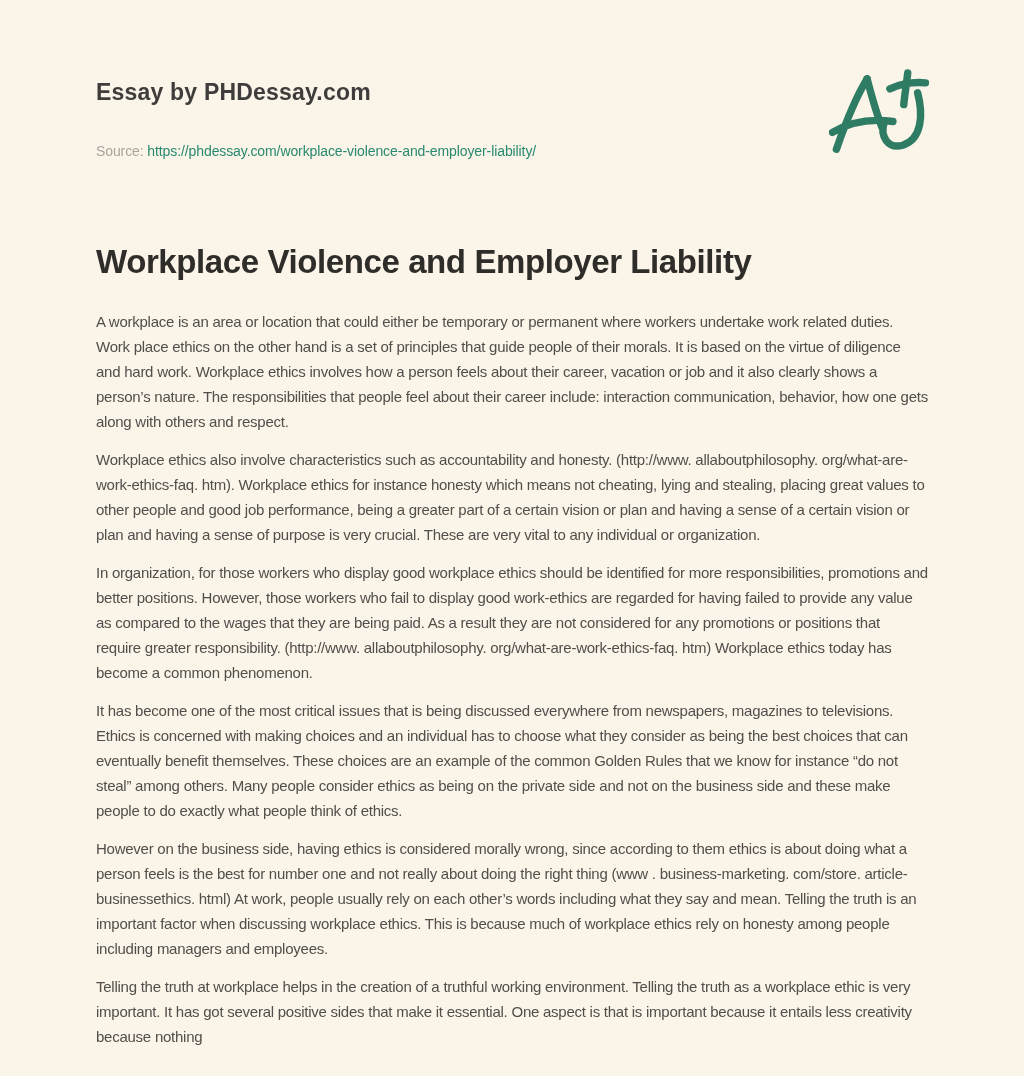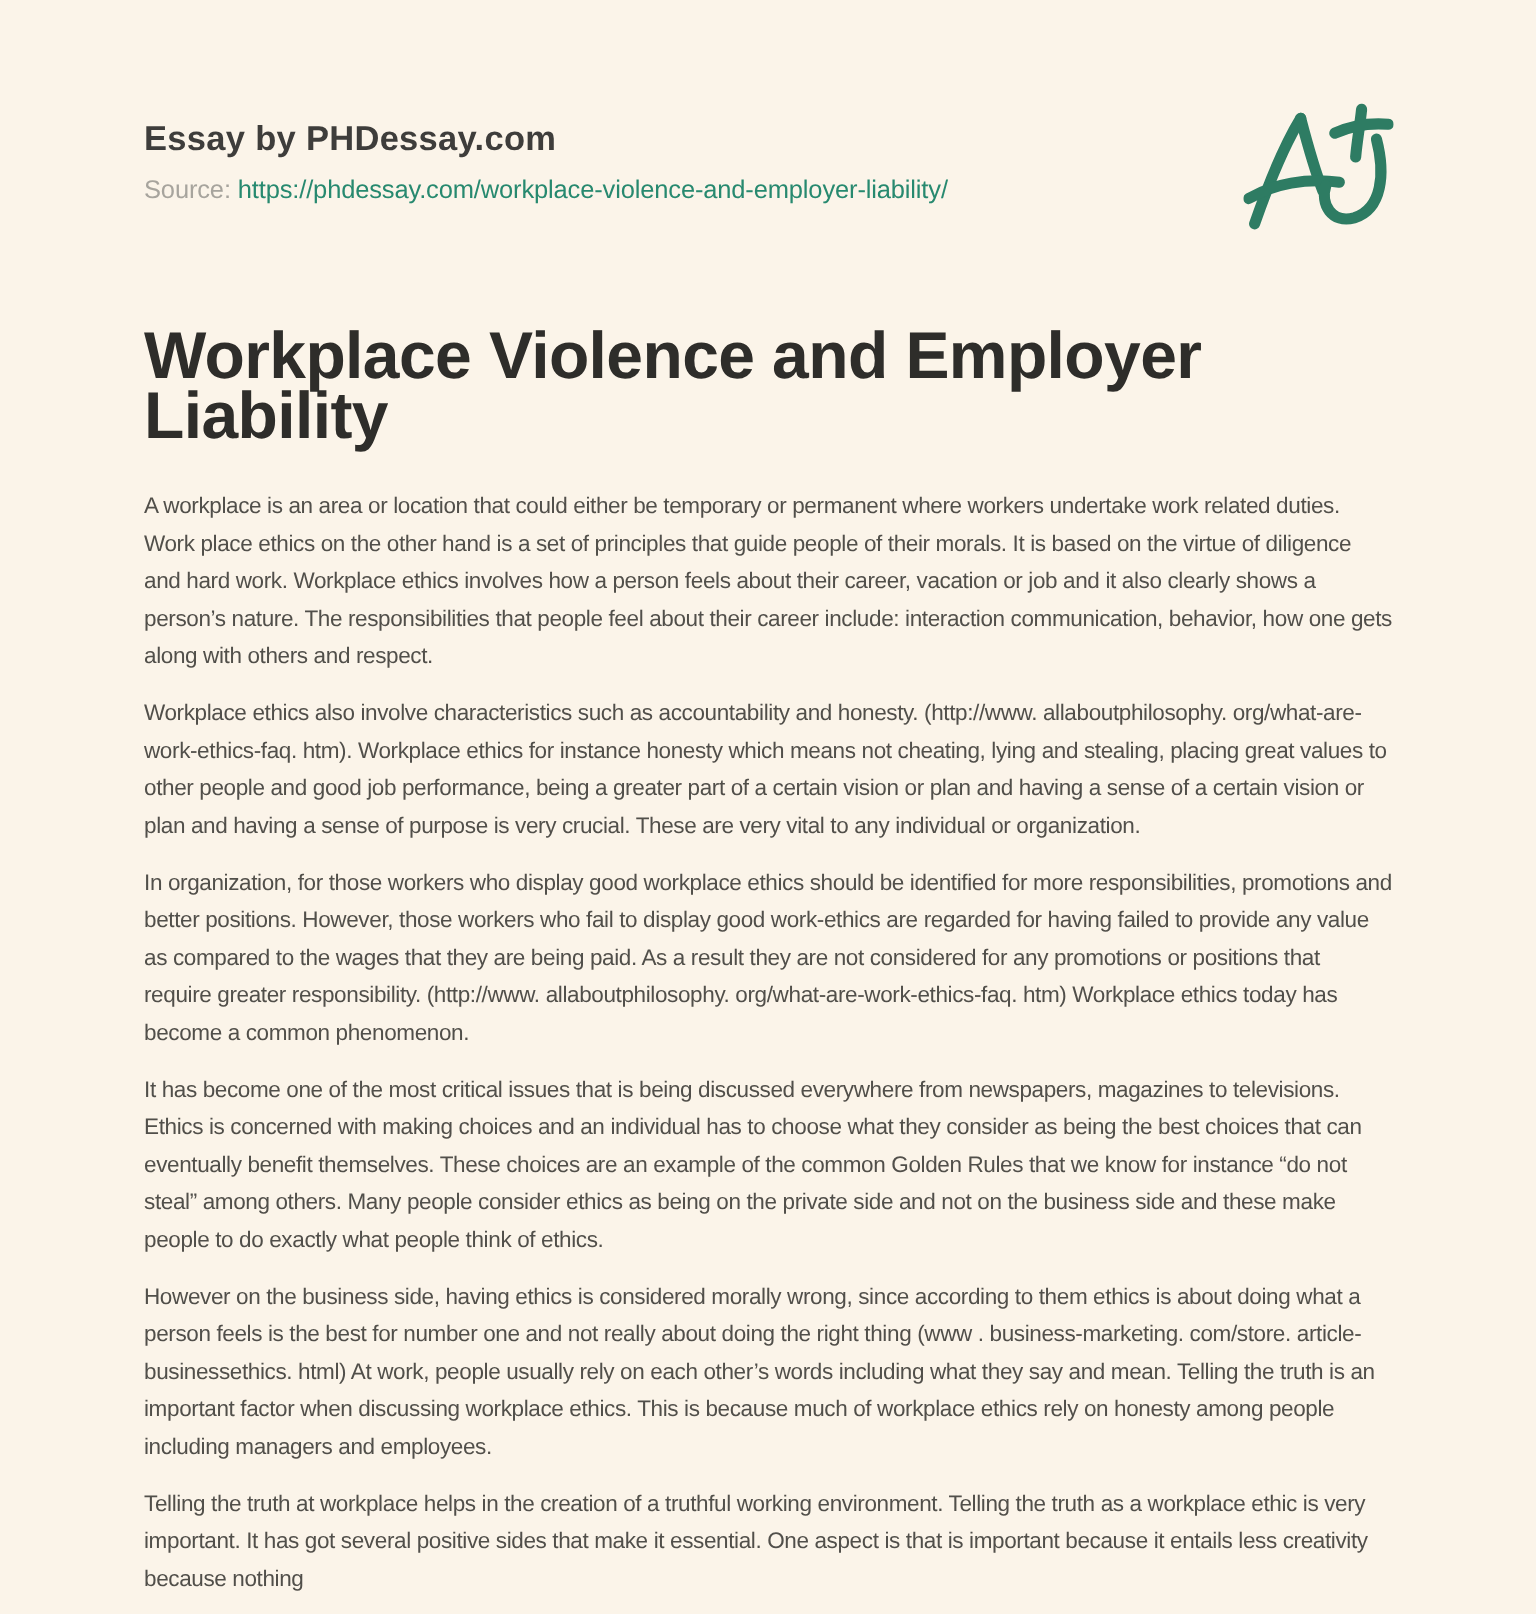--- a/index.html
+++ b/index.html
@@ -16,41 +16,41 @@
     padding: 80px 96px 0 96px;
   }
   .byline {
     font-size: 23px;
     font-weight: 700;
     color: #3e3d3b;
     letter-spacing: 0.2px;
     line-height: 24px;
   }
   .source-line {
-    margin-top: 12px;
-    font-size: 17px;
+    margin-top: 36px;
+    font-size: 14px;
     line-height: 22px;
     letter-spacing: -0.1px;
   }
   .source-label { color: #a7a49d; }
   .source-link {
     color: #27896f;
     text-decoration: none;
   }
   .logo {
     position: absolute;
     top: 66px;
     right: 95px;
     width: 100px;
     height: 104px;
   }
   .logo svg { width: 100%; height: 100%; }
   .article-title {
     margin-top: 80px;
-    font-size: 44px;
+    font-size: 33px;
     font-weight: 700;
     color: #2e2d2a;
     letter-spacing: -0.4px;
     line-height: 40px;
   }
   .article-body {
     margin-top: 27px;
   }
   .article-body p {
     font-size: 15px;

